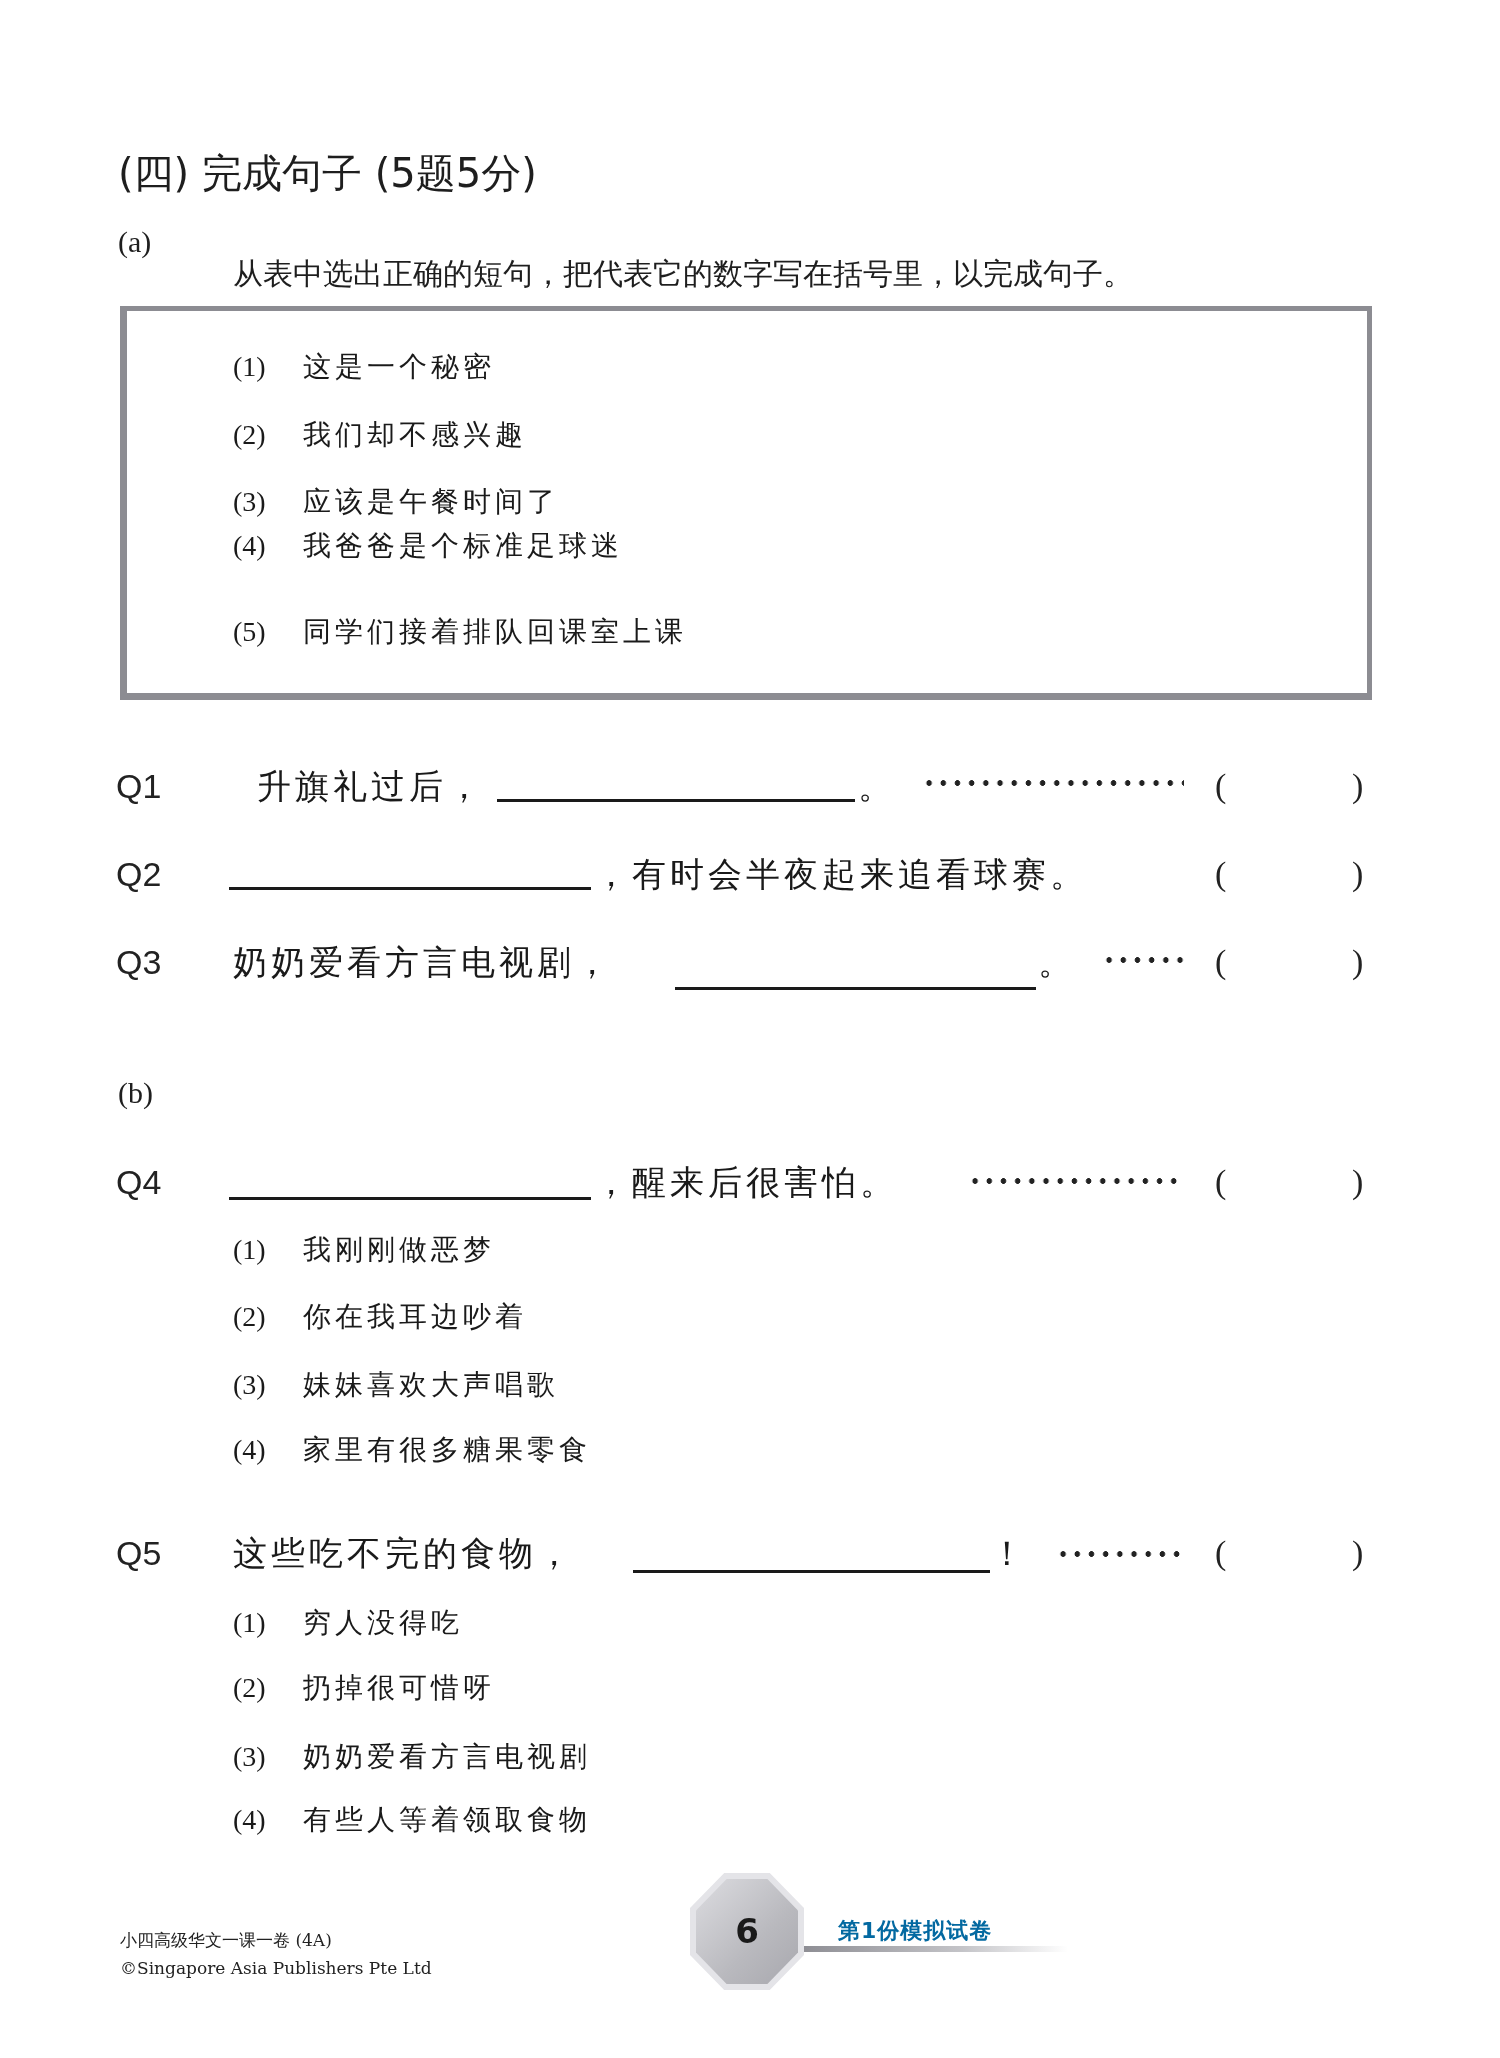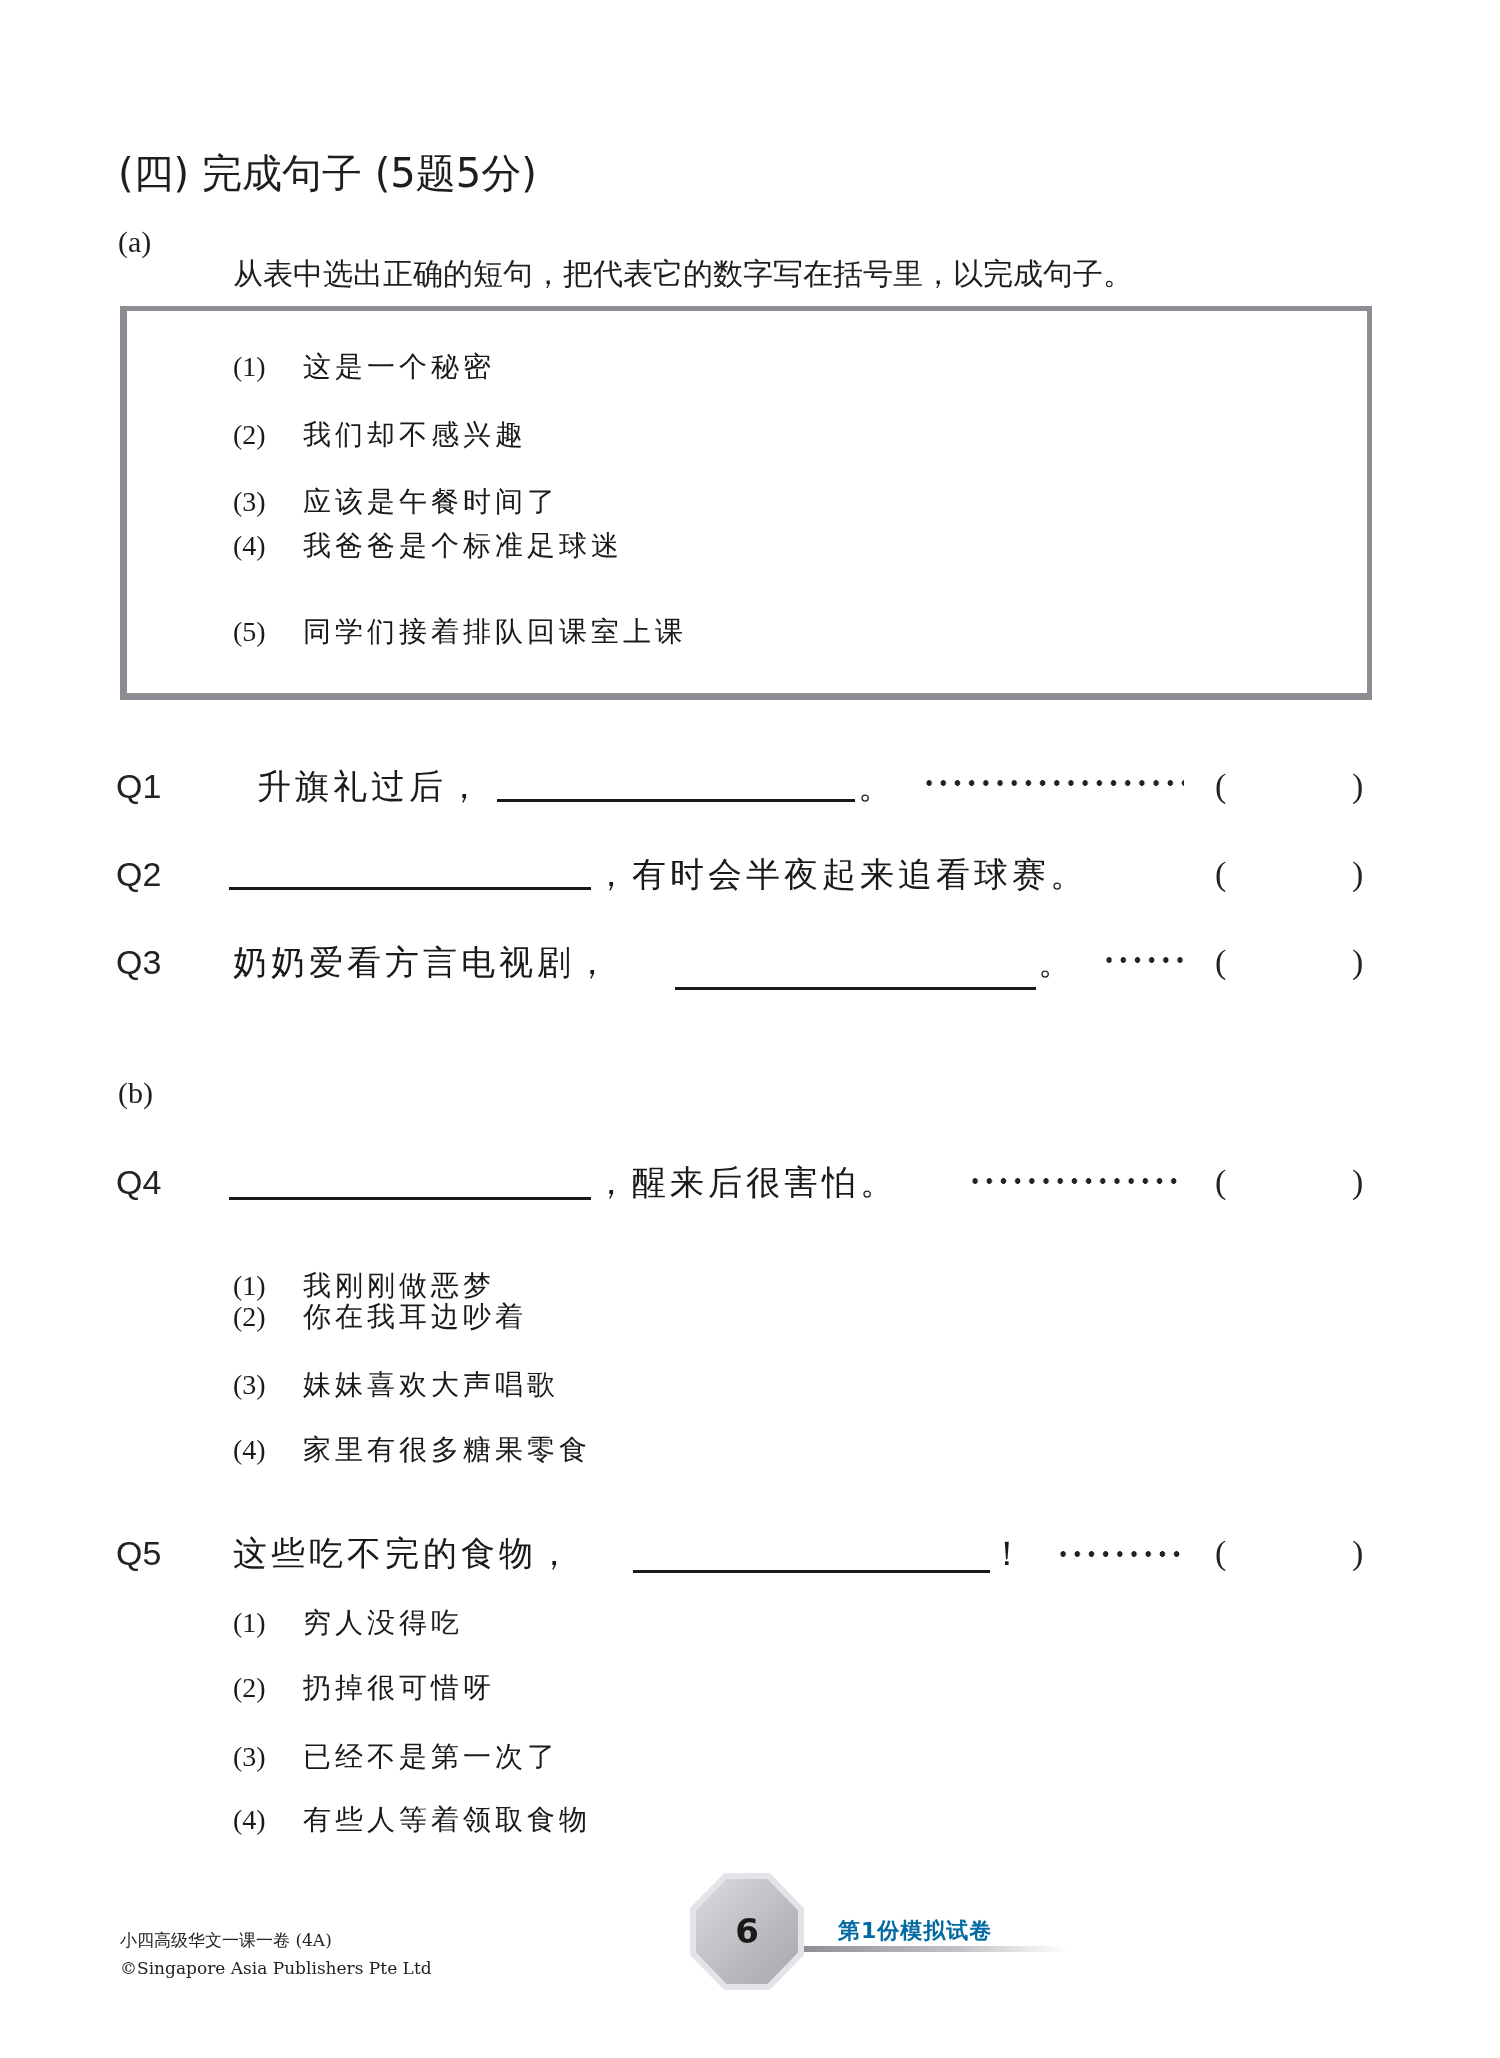--- a/index.html
+++ b/index.html
@@ -92,21 +92,21 @@
 </div>
 
 <div class="abs qlabel" style="top:1160px;text-align:right;">Q4</div>
 <div class="abs blank" style="left:229px; top:1197px; width:362px;"></div>
 <div class="abs qtext" style="left:594px; top:1160px;">，醒来后很害怕。</div>
 <div class="abs dots" style="left:968px; top:1177px; width:216px;"></div>
 <div class="abs paren" style="left:1215px; top:1160px;">(</div>
 <div class="abs" style="left:1235px; top:1160px; width:110px; height:44px;"></div>
 <div class="abs paren" style="left:1352px; top:1160px;">)</div>
 
-<div class="abs opt" style="left:233px; top:1228px;margin-top:36px;">
+<div class="abs opt" style="left:233px; top:1228px;">
   <span class="num">(1)</span><span>我刚刚做恶梦</span>
 </div>
 <div class="abs opt" style="left:233px; top:1295px;">
   <span class="num">(2)</span><span>你在我耳边吵着</span>
 </div>
 <div class="abs opt" style="left:233px; top:1363px;">
   <span class="num">(3)</span><span>妹妹喜欢大声唱歌</span>
 </div>
 <div class="abs opt" style="left:233px; top:1428px;">
   <span class="num">(4)</span><span>家里有很多糖果零食</span>
@@ -121,21 +121,21 @@
 <div class="abs" style="left:1235px; top:1531px; width:110px; height:44px;"></div>
 <div class="abs paren" style="left:1352px; top:1531px;">)</div>
 
 <div class="abs opt" style="left:233px; top:1601px;">
   <span class="num">(1)</span><span>穷人没得吃</span>
 </div>
 <div class="abs opt" style="left:233px; top:1666px;">
   <span class="num">(2)</span><span>扔掉很可惜呀</span>
 </div>
 <div class="abs opt" style="left:233px; top:1735px;">
-  <span class="num">(3)</span><span>已经不是第一次了</span>
+  <span class="num">(3)</span><span>奶奶爱看方言电视剧</span>
 </div>
 <div class="abs opt" style="left:233px; top:1798px;">
   <span class="num">(4)</span><span>有些人等着领取食物</span>
 </div>
 
 <div class="abs footer-l" style="top:1929px;">小四高级华文一课一卷 (4A)</div>
 <div class="abs footer-l" style="top:1957px;">©Singapore Asia Publishers Pte Ltd</div>
 
 <div class="abs footer-bar"></div>
 <div class="abs octagon"></div>

